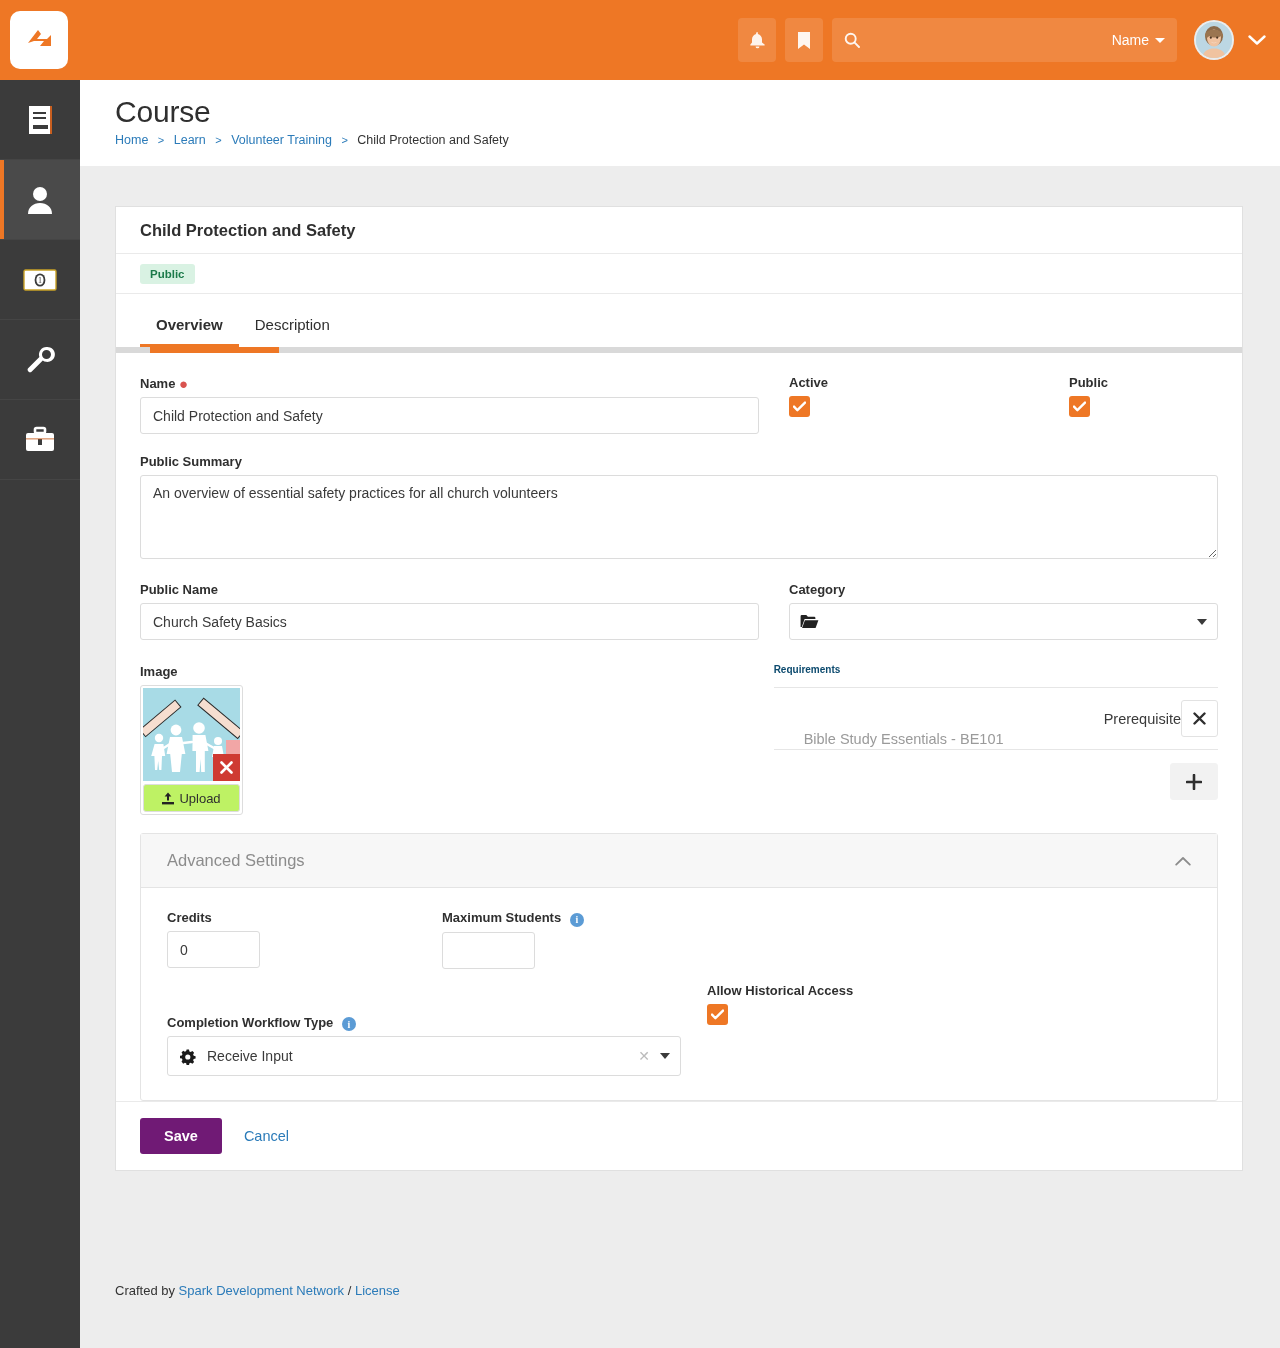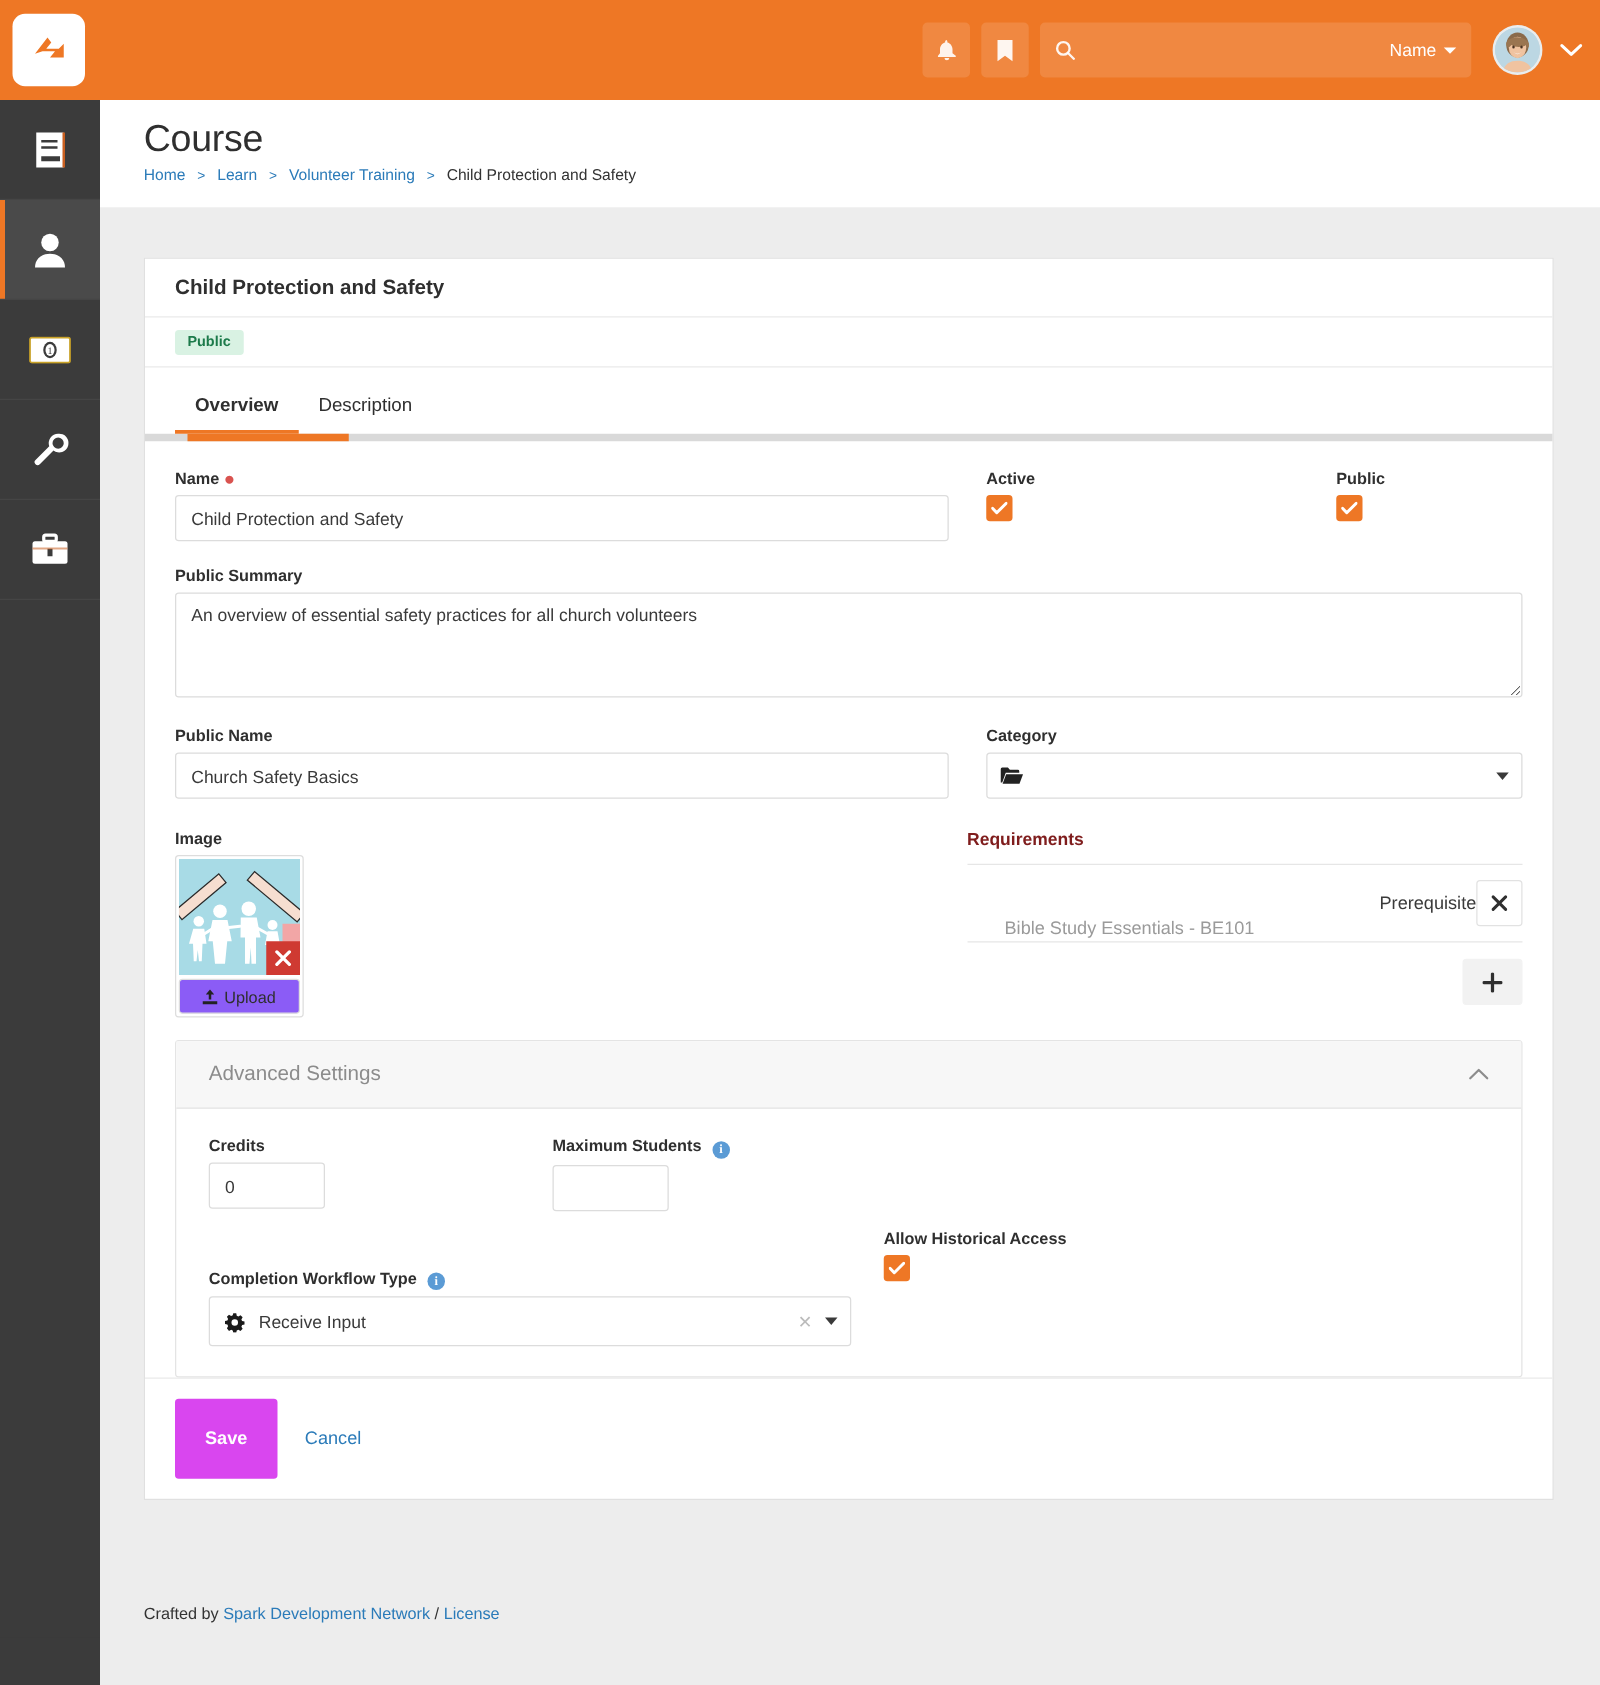--- a/index.html
+++ b/index.html
@@ -184,25 +184,25 @@
   .img-widget { width:103px; border:1px solid #ddd; border-radius:3px; background:#fff; padding:2px; }
   .thumb { position:relative; width:97px; height:93px; overflow:hidden; }
   .thumb svg { display:block; }
   .del-btn {
     position:absolute; right:0; bottom:0; width:27px; height:27px; background:#cf3a32;
     display:flex; align-items:center; justify-content:center; cursor:pointer;
   }
   .upload-btn {
     margin-top:3px; height:28px; border:1px solid #ddd; border-radius:3px;
     display:flex; align-items:center; justify-content:center; gap:5px;
-    font-size:13px; color:#2f2f2f; cursor:pointer; background:#8b5cf6;
-  }
-
-  
-  .req-title { font-size:14px; font-weight:bold; color:#7f1d1d; margin-bottom:12px; }
+    font-size:13px; color:#2f2f2f; cursor:pointer; background:#bef264;
+  }
+
+  
+  .req-title { font-size:10px; font-weight:bold; color:#0c4a6e; margin-bottom:12px; }
   .req-table { border-top:1px solid #e6e6e6; }
   .req-row {
     display:flex; align-items:center; height:62px; border-bottom:1px solid #e6e6e6;
     padding:0 0 0 30px;
   }
   .req-name { color:#9a9a9a; font-size:14.5px; width:300px;margin-top:40px; }
   .req-type { color:#3a3a3a; font-size:14.5px; flex:1; }
   .sq-btn {
     width:37px; height:37px; border:1px solid #e2e2e2; border-radius:3px; background:#fff;
     display:flex; align-items:center; justify-content:center; cursor:pointer;
@@ -232,22 +232,22 @@
     background:#5b9bd5; color:#fff; font-size:10px; font-weight:bold;
     align-items:center; justify-content:center; margin-left:5px;
     font-family:"Liberation Serif", serif; position:relative; top:1px;
   }
 
   
   .panel-foot {
     border-top:1px solid #eaeaea; padding:16px 24px; display:flex; align-items:center; gap:22px;
   }
   .btn-save {
-    background:#d946ef; color:#fff; border:0; border-radius:3px;
-    padding:24px 24px; font-size:14.5px; font-weight:bold; cursor:pointer;
+    background:#701a75; color:#fff; border:0; border-radius:3px;
+    padding:10px 24px; font-size:14.5px; font-weight:bold; cursor:pointer;
     font-family:"Liberation Sans", sans-serif;
   }
   .btn-cancel {
     color:#2b7bb9; font-size:14.5px; cursor:pointer; text-decoration:none;
   }
 
   .crafted {
     position:absolute; left:35px; font-size:13px; color:#333;
   }
   .crafted a { color:#2b7bb9; text-decoration:none; }

